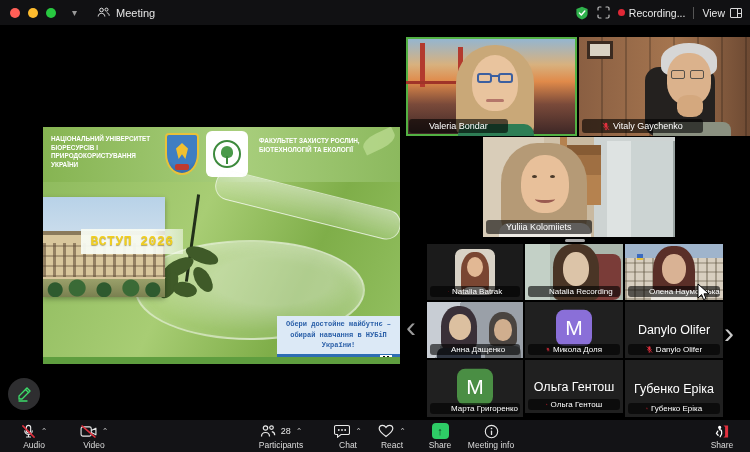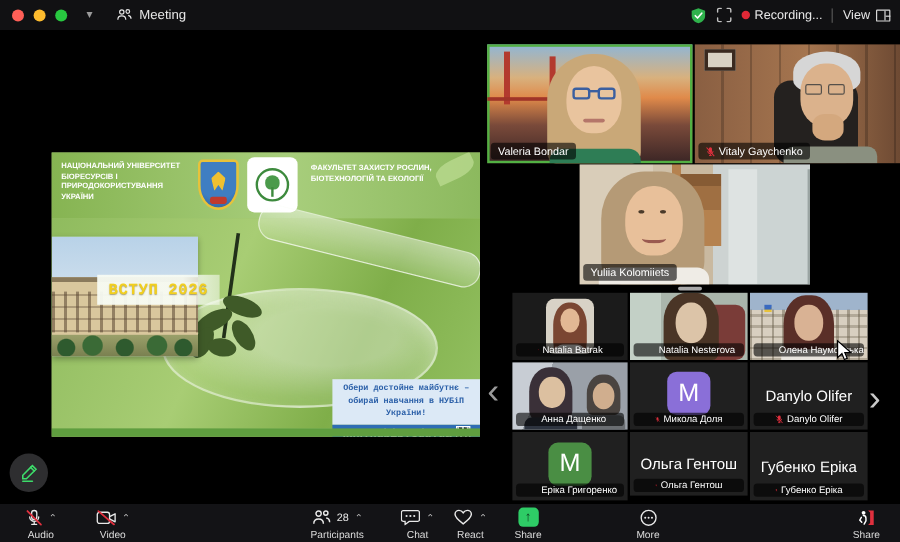--- a/index.html
+++ b/index.html
@@ -60,21 +60,21 @@
   .cta-url { background:#2e6db4; height:15px; display:flex; align-items:center; justify-content:center; gap:3px; color:#fff; font-weight:bold; font-size:9.5px; }
   .qr { width:12px; height:12px; background:repeating-conic-gradient(#111 0 25%, #fff 0 50%); background-size:4px 4px; border:1px solid #fff; }
   .slide-foot { position:absolute; left:0; bottom:0; width:100%; height:7px; background:#5f9e3f; }
 
   
   .annot { position:absolute; left:8px; top:353px; width:32px; height:32px; border-radius:50%; background:#2e2e30; display:flex; align-items:center; justify-content:center; }
 
   
   .tile { position:absolute; background:#202020; overflow:hidden; }
   .vlabel { position:absolute; left:3px; bottom:3px; background:rgba(0,0,0,.6); border-radius:3px; padding:1px 18px; display:flex; align-items:center; gap:3px; color:#fff; font-size:8px; white-space:nowrap; max-width:94%; overflow:hidden; }
-  .vlabel.big { font-size:9px; padding:2px 6px; }
+  .vlabel.big { font-size:9px; padding:2px 20px; }
   .center-name { position:absolute; inset:0; display:flex; align-items:center; justify-content:center; color:#fff; font-size:12.5px; }
   .letter-av { position:absolute; left:50%; top:50%; transform:translate(-50%,-56%); width:36px; height:36px; border-radius:8px; color:#fff; font-size:21px; display:flex; align-items:center; justify-content:center; }
   .speaking { outline:2px solid #52b043; outline-offset:-2px; }
 
   
   .hair,.face,.shirt,.prop { position:absolute; }
 
   
   .navchev { position:absolute; color:#9a9a9a; font-size:30px; font-weight:300; line-height:1; }
   .handle { position:absolute; left:565px; top:214px; width:20px; height:3px; border-radius:2px; background:#a8a8a8; }
@@ -259,21 +259,21 @@
     <div class="tile" style="left:525px;top:219px;width:98px;height:56px;background:linear-gradient(90deg,#c3d0c6 0 26%,#aab6ac 26% 100%)">
       <div class="prop" style="left:62px;top:10px;width:34px;height:46px;background:#7a3c38;border-radius:8px"></div>
       <div class="hair" style="left:28px;top:0;width:46px;height:56px;background:#4a3526;border-radius:42% 42% 12% 12%"></div>
       <div class="face" style="left:38px;top:8px;width:26px;height:34px;background:#dcc4a8;border-radius:48%"></div>
       <div class="vlabel">
         <svg width="8" height="9" viewBox="0 0 10 11">
             <path d="M5 .8a1.7 1.7 0 0 1 1.7 1.7v2.3a1.7 1.7 0 0 1-3.4 0V2.5A1.7 1.7 0 0 1 5 .8Z" fill="#e0303e"></path>
             <path d="M2.2 4.8a2.8 2.8 0 0 0 5.6 0M5 7.6v1.6M3.6 9.4h2.8" stroke="#e0303e" stroke-width="1" fill="none"></path>
             <path d="m1 1 8 9" stroke="#e0303e" stroke-width="1.1"></path>
           </svg>
-        <span>Natalia Nesterova</span>
+        <span>Natalia Recording</span>
       </div>
     </div>
     <div class="tile" style="left:625px;top:219px;width:98px;height:56px;background:linear-gradient(#9fb4cc 0 14px, #d8cfc0 14px)">
       <div class="prop" style="left:0;top:14px;width:100%;height:42px;background:repeating-linear-gradient(90deg, rgba(90,80,60,.4) 0 2px, transparent 2px 9px), repeating-linear-gradient(0deg, rgba(90,80,60,.3) 0 2px, transparent 2px 9px)"></div>
       <div class="prop" style="left:12px;top:10px;width:6px;height:4px;background:#3a6ac0;box-shadow:0 2px 0 #e8c23a"></div>
       <div class="hair" style="left:28px;top:2px;width:42px;height:54px;background:#5a2f28;border-radius:44% 44% 14% 14%"></div>
       <div class="face" style="left:37px;top:10px;width:24px;height:30px;background:#d9b294;border-radius:48%"></div>
       <div class="shirt" style="left:26px;bottom:0;width:46px;height:9px;background:#e8e4de;border-radius:6px 6px 0 0"></div>
       <div class="vlabel">
         <svg width="8" height="9" viewBox="0 0 10 11">
@@ -329,21 +329,21 @@
     <div class="tile" style="left:427px;top:335px;width:96px;height:57px">
       <div class="letter-av" style="background:#4a8e44">
           <span>M</span>
         </div>
       <div class="vlabel">
         <svg width="8" height="9" viewBox="0 0 10 11">
             <path d="M5 .8a1.7 1.7 0 0 1 1.7 1.7v2.3a1.7 1.7 0 0 1-3.4 0V2.5A1.7 1.7 0 0 1 5 .8Z" fill="#e0303e"></path>
             <path d="M2.2 4.8a2.8 2.8 0 0 0 5.6 0M5 7.6v1.6M3.6 9.4h2.8" stroke="#e0303e" stroke-width="1" fill="none"></path>
             <path d="m1 1 8 9" stroke="#e0303e" stroke-width="1.1"></path>
           </svg>
-        <span>Еріка Григоренко</span>
+        <span>Марта Григоренко</span>
       </div>
     </div>
     <div class="tile" style="left:525px;top:335px;width:98px;height:53px">
       <div class="center-name">Ольга Гентош</div>
       <div class="vlabel">
         <svg width="8" height="9" viewBox="0 0 10 11">
             <path d="M5 .8a1.7 1.7 0 0 1 1.7 1.7v2.3a1.7 1.7 0 0 1-3.4 0V2.5A1.7 1.7 0 0 1 5 .8Z" fill="#e0303e"></path>
             <path d="M2.2 4.8a2.8 2.8 0 0 0 5.6 0M5 7.6v1.6M3.6 9.4h2.8" stroke="#e0303e" stroke-width="1" fill="none"></path>
             <path d="m1 1 8 9" stroke="#e0303e" stroke-width="1.1"></path>
           </svg>
@@ -433,32 +433,31 @@
       <span class="lbl">React</span>
     </div>
 
     <div class="tbtn" style="left:418px;width:44px">
       <div class="ico-row">
           <span class="share-ico">↑</span>
         </div>
       <span class="lbl">Share</span>
     </div>
 
-
-    <div class="tbtn" style="left:518px;width:44px">
+    <div class="tbtn" style="left:458px;width:66px">
       <div class="ico-row">
         <svg width="15" height="15" viewBox="0 0 16 16">
           <circle cx="8" cy="8" r="6.6" fill="none" stroke="#e8e8e8" stroke-width="1.2"></circle>
-          <circle cx="5" cy="8" r=".9" fill="#e8e8e8"></circle>
-            <circle cx="8" cy="8" r=".9" fill="#e8e8e8"></circle>
-            <circle cx="11" cy="8" r=".9" fill="#e8e8e8"></circle>
-        </svg>
-      </div>
-      <span class="lbl">More</span>
-    </div>
+          <circle cx="8" cy="4.8" r=".9" fill="#e8e8e8"></circle>
+            <rect x="7.3" y="6.8" width="1.4" height="5" rx=".7" fill="#e8e8e8"></rect>
+        </svg>
+      </div>
+      <span class="lbl">Meeting info</span>
+    </div>
+
 
     <div class="tbtn" style="left:700px;width:44px">
       <div class="ico-row">
         <svg width="16" height="15" viewBox="0 0 17 16">
           <path d="M10 1.5h5v13h-5l1.8-1.8V3.3Z" fill="#e0303e"></path>
           <circle cx="6" cy="3.6" r="1.7" fill="#fff"></circle>
           <path d="M5.8 6c1.4 0 2.3 1 2.3 2.4v2.2l-1.6 3" stroke="#fff" stroke-width="1.3" fill="none" stroke-linecap="round"></path>
           <path d="M4 7.6 2.6 10l1.8 2" stroke="#fff" stroke-width="1.3" fill="none" stroke-linecap="round"></path>
         </svg>
       </div>

